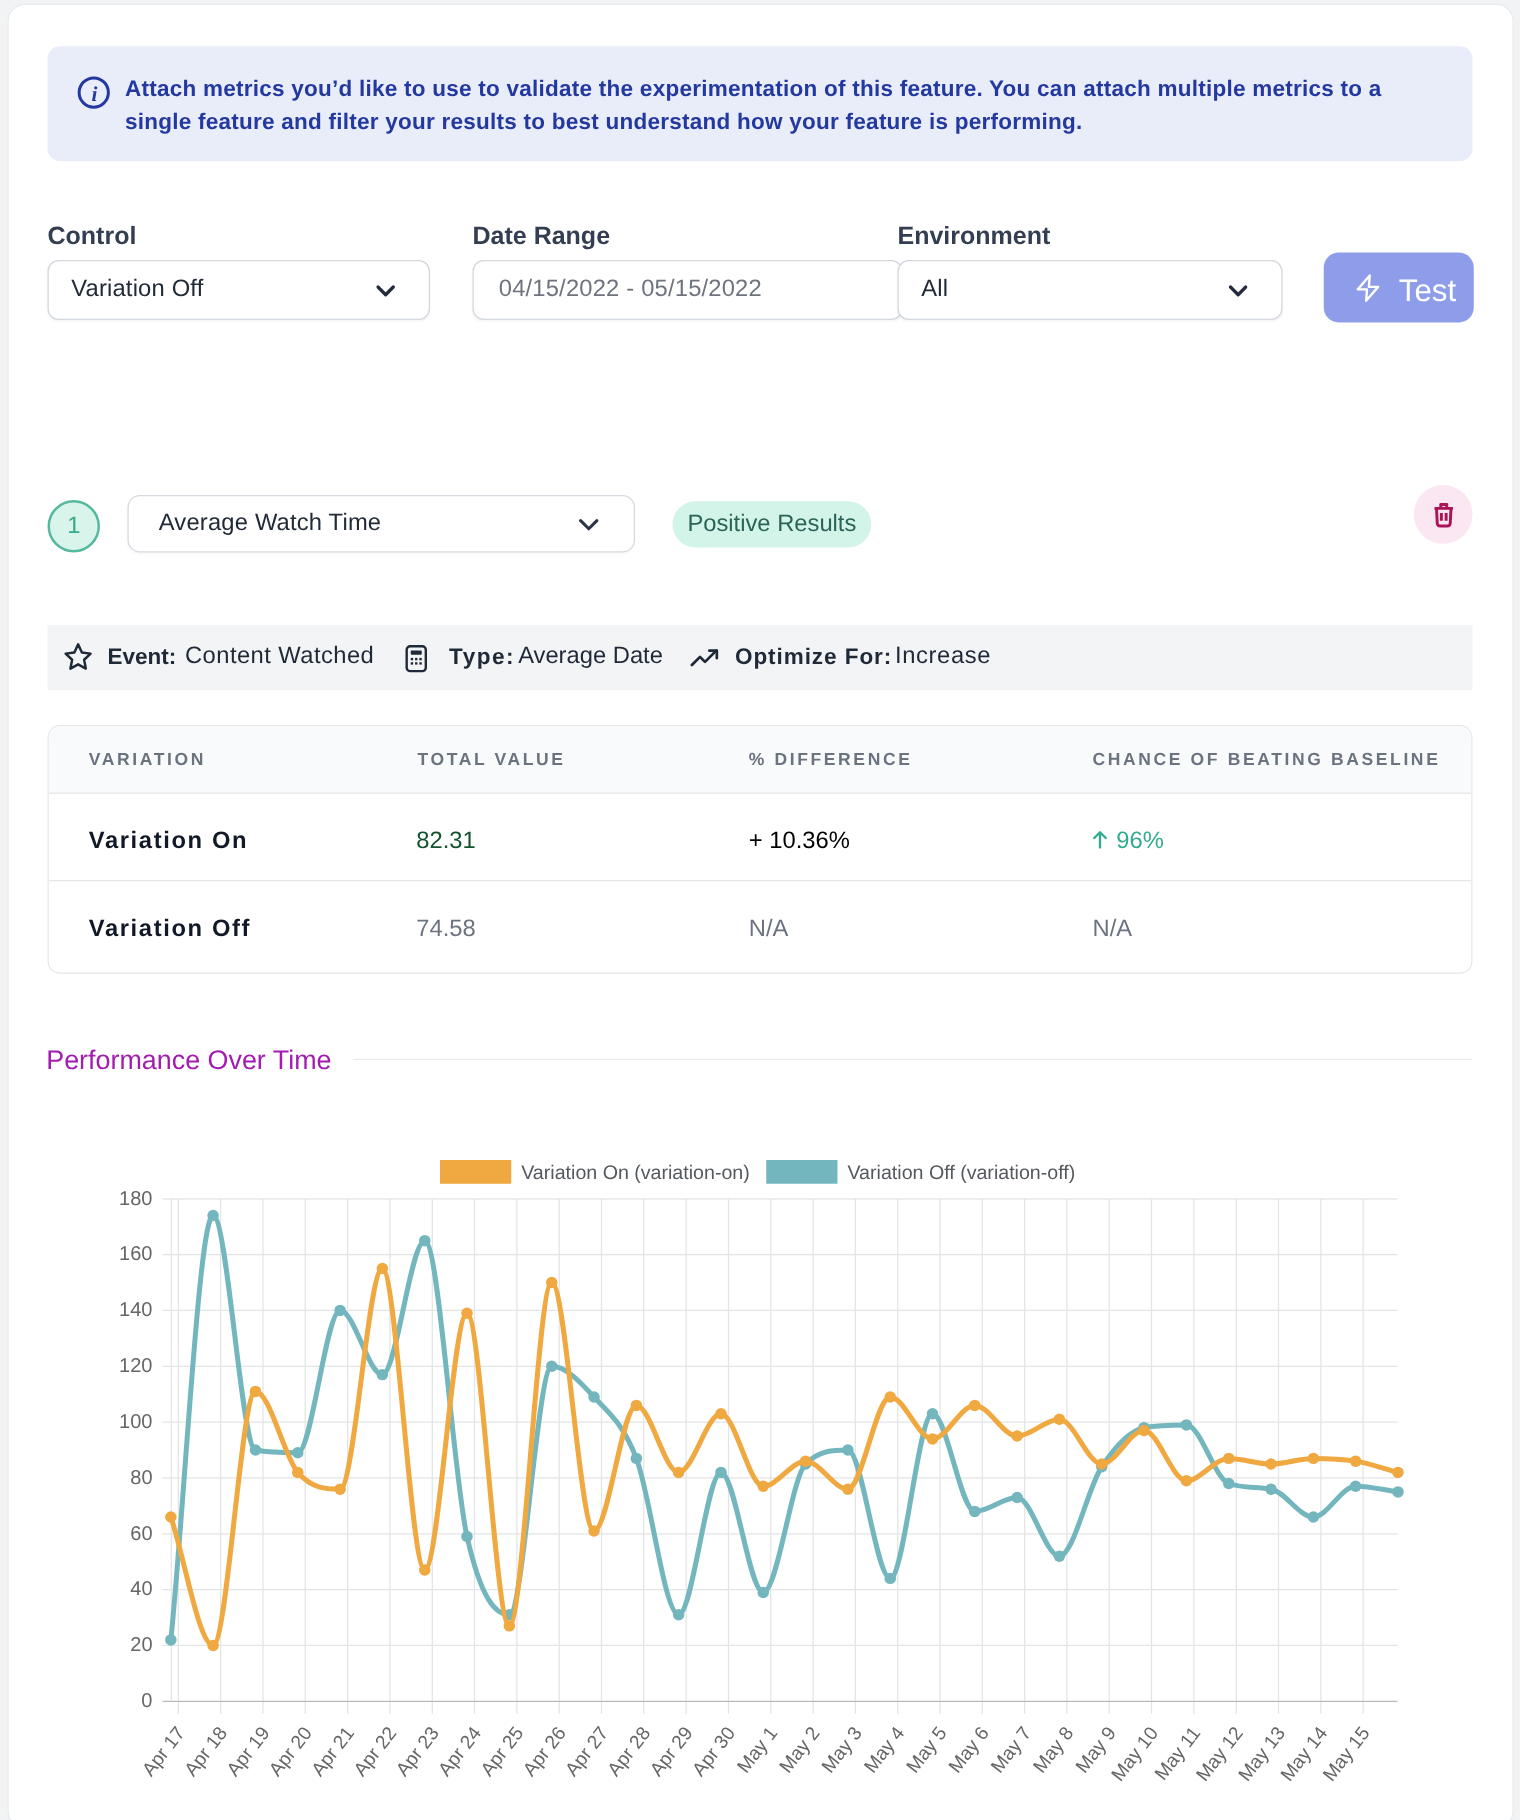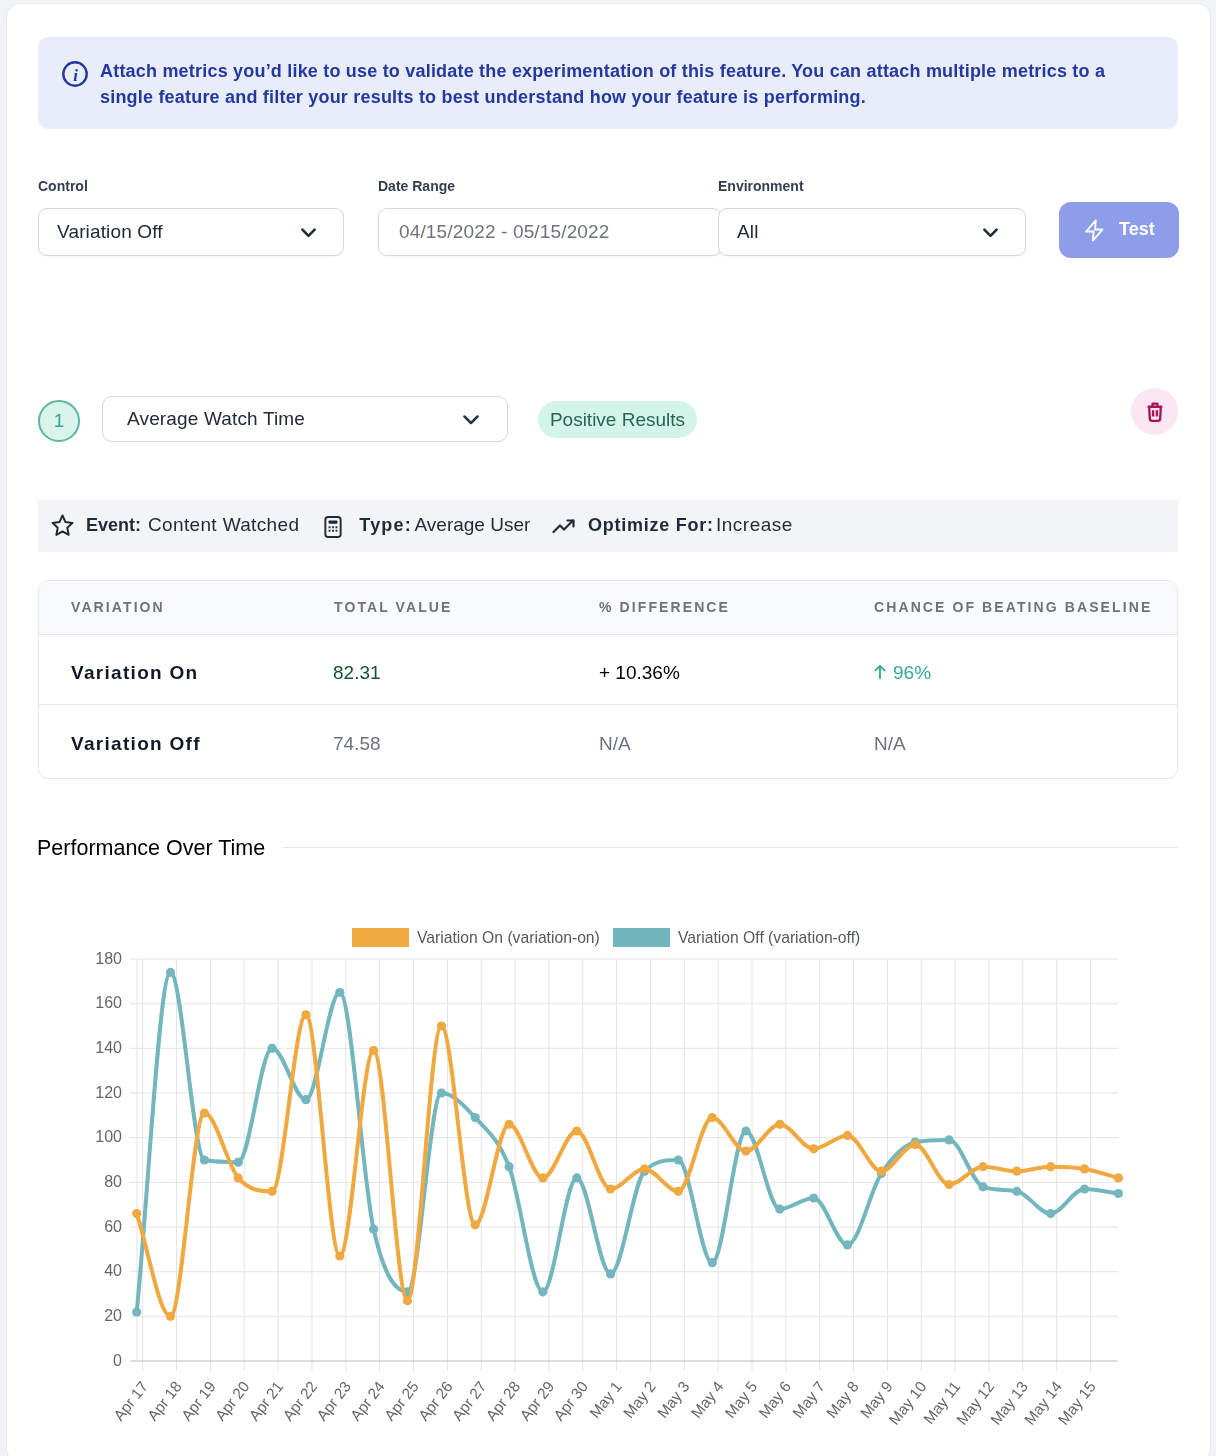--- a/index.html
+++ b/index.html
@@ -1,41 +1,41 @@
 <!DOCTYPE html>
 <html><head><meta charset="utf-8">
 <style>
 * { margin:0; padding:0; box-sizing:border-box; }
 html,body { width:1216px; height:1456px; background:#f2f3f5; font-family:"Liberation Sans", sans-serif; }
 #page { position:relative; width:1216px; height:1456px; overflow:hidden; }
 #card { position:absolute; left:6px; top:3px; width:1205px; height:1460px; background:#fff; border:1px solid #e9eaec; border-radius:14px; }
 .abs { position:absolute; }
 .banner { left:38px; top:37px; width:1140px; height:92px; background:#e9edfa; border-radius:10px; }
 .banner-text { left:100px; top:58px; width:1090px; font-size:18px; line-height:26px; font-weight:bold; color:#24399f; letter-spacing:0.2px; }
-.flabel { font-size:14px; font-weight:bold; color:#333e52; }
+.flabel { font-size:20px; font-weight:bold; color:#333e52; }
 .sel { top:208px; height:48px; background:#fff; border:1px solid #d3d7de; border-radius:9px; box-shadow:0 1px 2px rgba(0,0,0,0.04); }
 .seltext { font-size:19px; color:#212a38; letter-spacing:0.15px; }
 .chev { position:absolute; top:19px; }
 .testbtn { left:1059px; top:202px; width:120px; height:56px; background:#8D9DE9; border-radius:12px; }
 .mdivider { left:40px; top:306px; width:1136px; height:26px; display:flex; align-items:center; }
 .mdivider .line { flex:1; height:1px; background:#e7e9ec; }
 .mdivider .txt { padding:0 11px; font-size:23px; font-weight:bold; color:#333f50; }
 .numcircle { left:38px; top:400px; width:42px; height:42px; border:2px solid #55b89f; border-radius:50%; background:#d9f4ea; display:flex; align-items:center; justify-content:center; font-size:19px; color:#38a78c; }
 .awt { left:102px; top:396px; width:406px; height:46px; border:1px solid #d6dae0; border-radius:10px; background:#fff; box-shadow:0 1px 2px rgba(0,0,0,0.04); }
 .pill { left:538px; top:401px; width:159px; height:37px; background:#d3f4e9; border-radius:19px; display:flex; align-items:center; justify-content:center; font-size:19px; color:#2b6357; }
 .trash { left:1131px; top:388px; width:47px; height:47px; background:#fbe7f1; border-radius:50%; display:flex; align-items:center; justify-content:center; }
 .eventbar { left:38px; top:500px; width:1140px; height:52px; background:#f3f4f6; }
 .ei { position:absolute; top:14px; font-size:19px; color:#1f2937; white-space:pre; }
 .eb { position:absolute; top:14.5px; font-size:18px; font-weight:bold; color:#1f2937; white-space:pre; }
 .table { left:38px; top:580px; width:1140px; height:199px; border:1px solid #e5e7eb; border-radius:10px; background:#fff; overflow:hidden; }
 .thead { position:absolute; left:0; top:0; width:100%; height:54px; background:#f9fafb; border-bottom:1px solid #e5e7eb; }
 .th { position:absolute; font-size:14px; font-weight:bold; color:#6b7280; letter-spacing:2.1px; top:17.5px; }
 .trow { position:absolute; left:0; width:100%; height:72px; }
 .td { position:absolute; top:27px; font-size:19px; }
-.perf { left:37px; top:836px; font-size:21.5px; color:#000000; }
+.perf { left:37px; top:836px; font-size:21.5px; color:#a21caf; }
 .perfline { left:283px; top:847px; width:895px; height:1px; background:#e8eaed; }
 svg.icon { display:block; position:absolute; }
 </style></head>
 <body>
 <div id="page">
 <div id="card"></div>
 
 <div class="abs banner"></div>
 <svg class="icon" style="left:61px;top:60px" width="28" height="28" viewBox="0 0 28 28">
  <circle cx="14" cy="14" r="11.7" fill="none" stroke="#24399f" stroke-width="2.4"></circle>
@@ -60,21 +60,21 @@
   <div class="abs seltext" style="left:18px;top:12px">All</div>
   <svg class="chev" style="right:27px" width="15" height="10" viewBox="0 0 15 10">
         <path d="M1.4 1.6 L7.5 7.8 L13.6 1.6" fill="none" stroke="#222c3d" stroke-width="2.6" stroke-linecap="round" stroke-linejoin="round"></path>
       </svg>
 </div>
 
 <div class="abs testbtn">
   <svg class="icon" style="left:25px;top:17px" width="21" height="23" viewBox="0 0 21 23">
         <path d="M11.8 1.4 L2.2 12.5 H9.6 L8.9 21.6 L18.5 10.5 H11.1 Z" fill="none" stroke="#fff" stroke-width="1.9" stroke-linejoin="round"></path>
       </svg>
-  <div class="abs" style="left:60px;top:17px;font-size:18px;font-weight:bold;color:#fff">Test</div>
+  <div class="abs" style="left:60px;top:17px;font-size:25px;font-weight:normal;color:#fff">Test</div>
 </div>
 
 
 <div class="abs numcircle">1</div>
 <div class="abs awt">
   <div class="abs seltext" style="left:24px;top:11px">Average Watch Time</div>
   <svg class="chev" style="right:28px;top:18px" width="16" height="10" viewBox="0 0 16 10">
         <path d="M1.5 1.5 L8 8 L14.5 1.5" fill="none" stroke="#2c3648" stroke-width="2.5" stroke-linecap="round" stroke-linejoin="round"></path>
       </svg>
 </div>
@@ -97,21 +97,21 @@
         <g fill="#1f2937">
           <rect x="4.4" y="10.8" width="2" height="2"></rect>
           <rect x="8" y="10.8" width="2" height="2"></rect>
           <rect x="11.6" y="10.8" width="2" height="2"></rect>
           <rect x="4.4" y="14.4" width="2" height="2"></rect>
           <rect x="8" y="14.4" width="2" height="2"></rect>
           <rect x="11.6" y="14.4" width="2" height="2"></rect>
         </g>
       </svg>
   <div class="eb" style="left:321.3px;letter-spacing:1.2px">Type:</div>
-  <div class="ei" style="left:376.5px">Average User</div>
+  <div class="ei" style="left:376.5px">Average Date</div>
   <svg class="icon" style="left:513.5px;top:19px" width="23" height="15" viewBox="0 0 23 15">
         <path d="M1.5 13 L8 6.5 L12 10.5 L21 1.5" fill="none" stroke="#1f2937" stroke-width="2.2" stroke-linecap="round" stroke-linejoin="round"></path>
         <path d="M15.5 1.5 H21.5 V7.5" fill="none" stroke="#1f2937" stroke-width="2.2" stroke-linecap="round" stroke-linejoin="round"></path>
       </svg>
   <div class="eb" style="left:550px;letter-spacing:0.75px">Optimize For:</div>
   <div class="ei" style="left:678px;letter-spacing:0.5px">Increase</div>
 </div>
 
 <div class="abs table">
   <div class="thead"></div>

